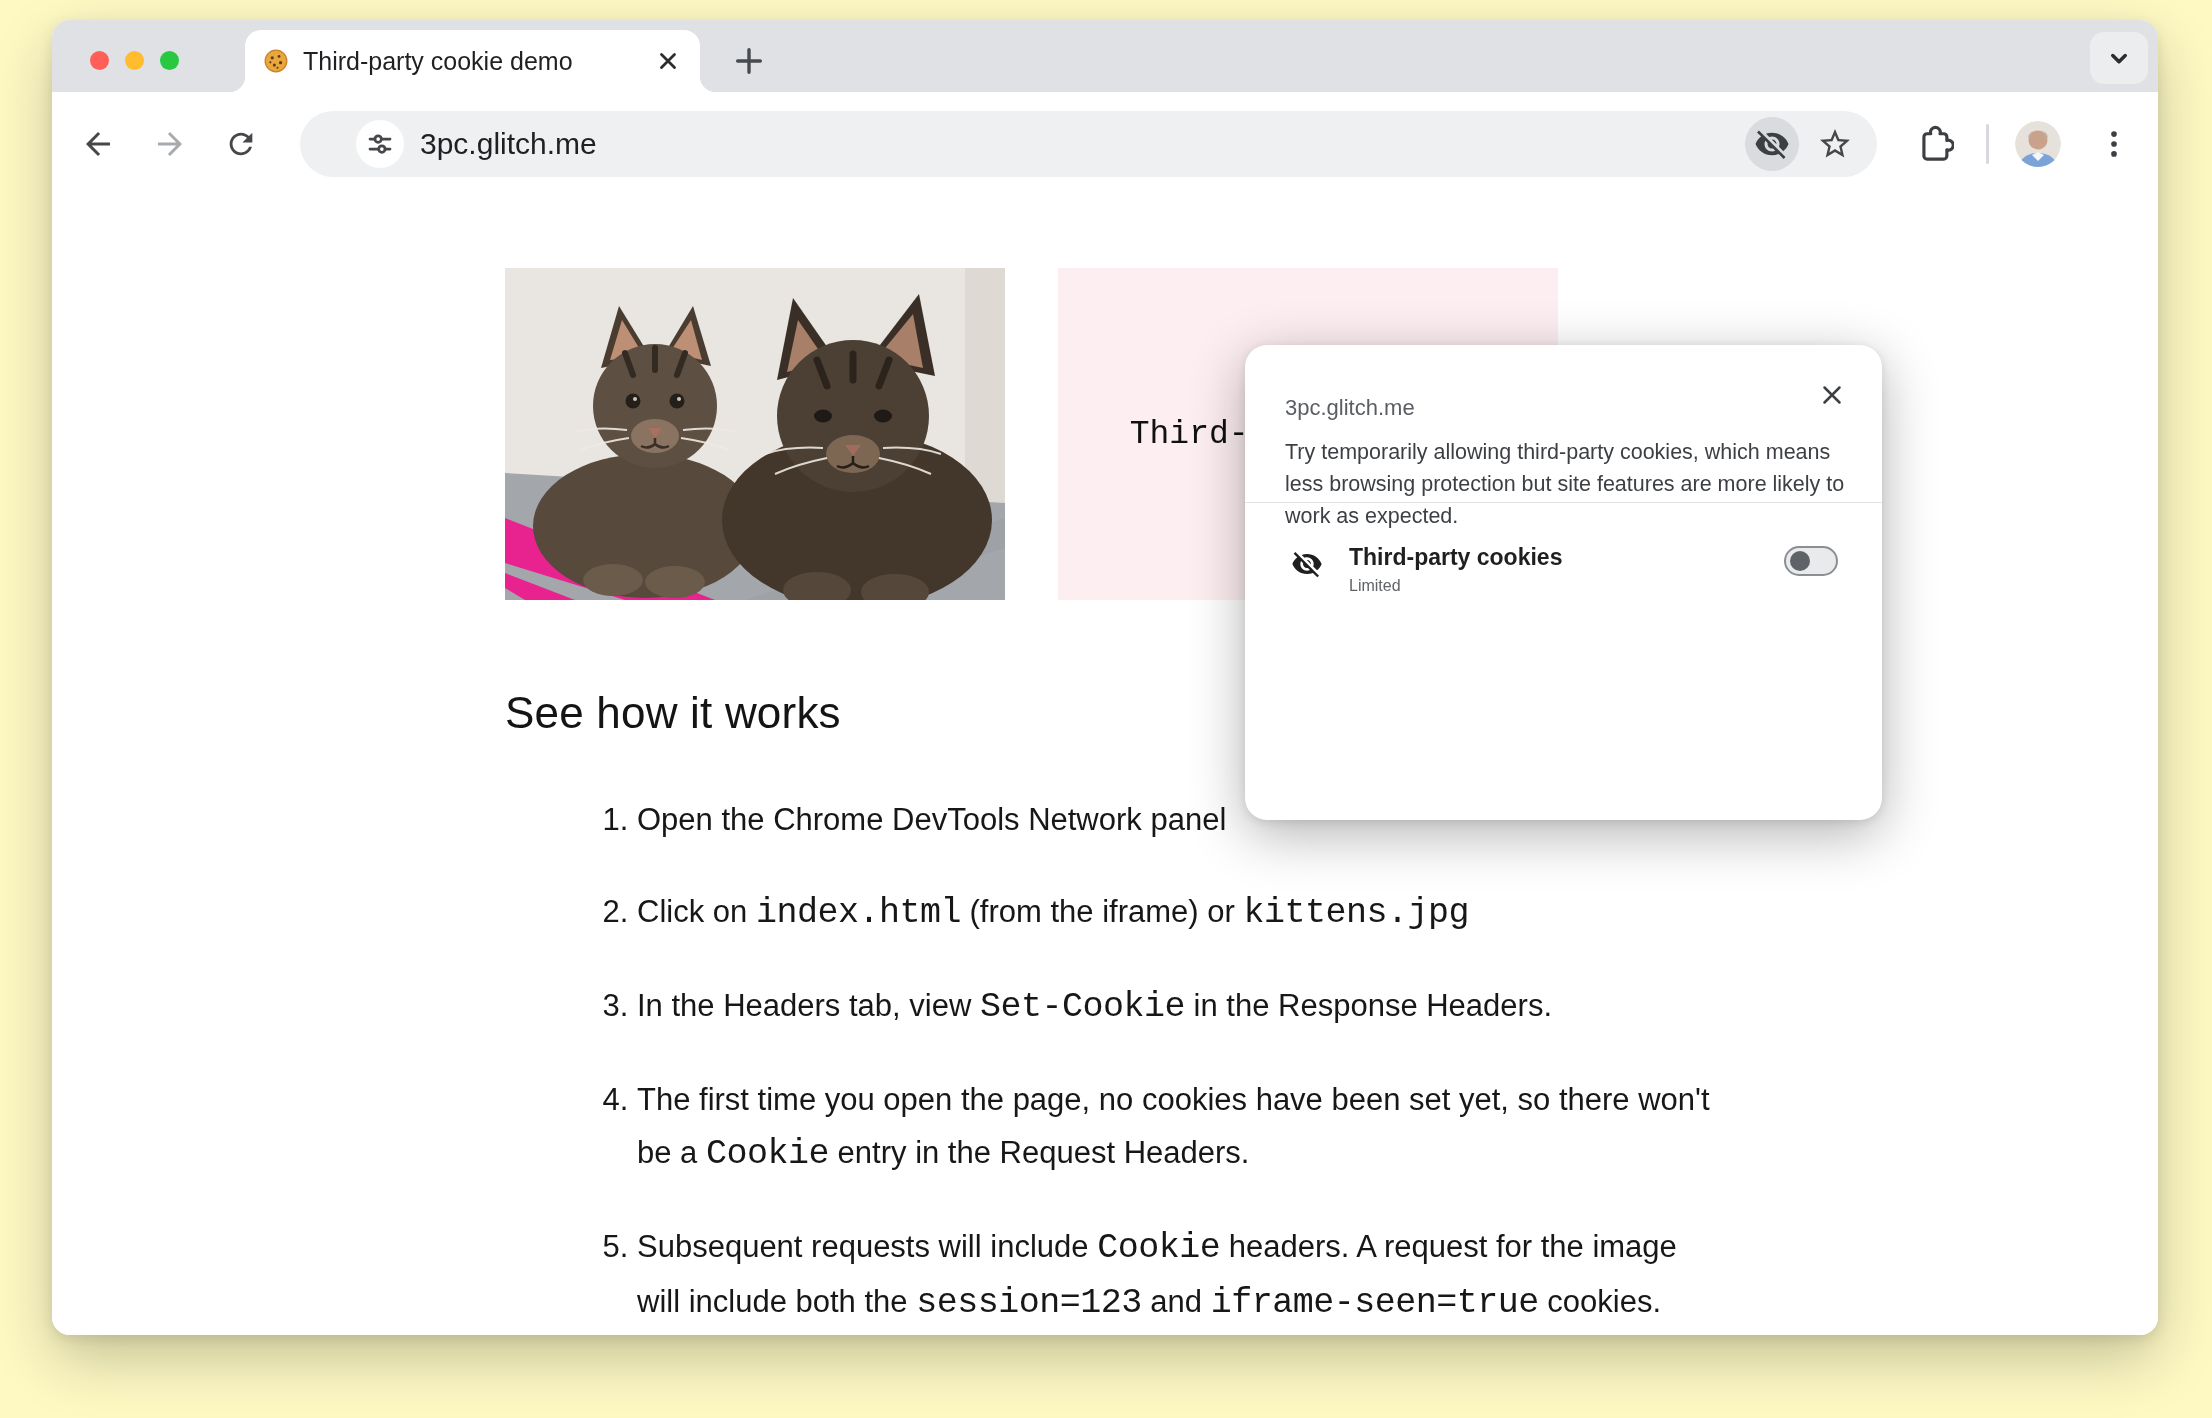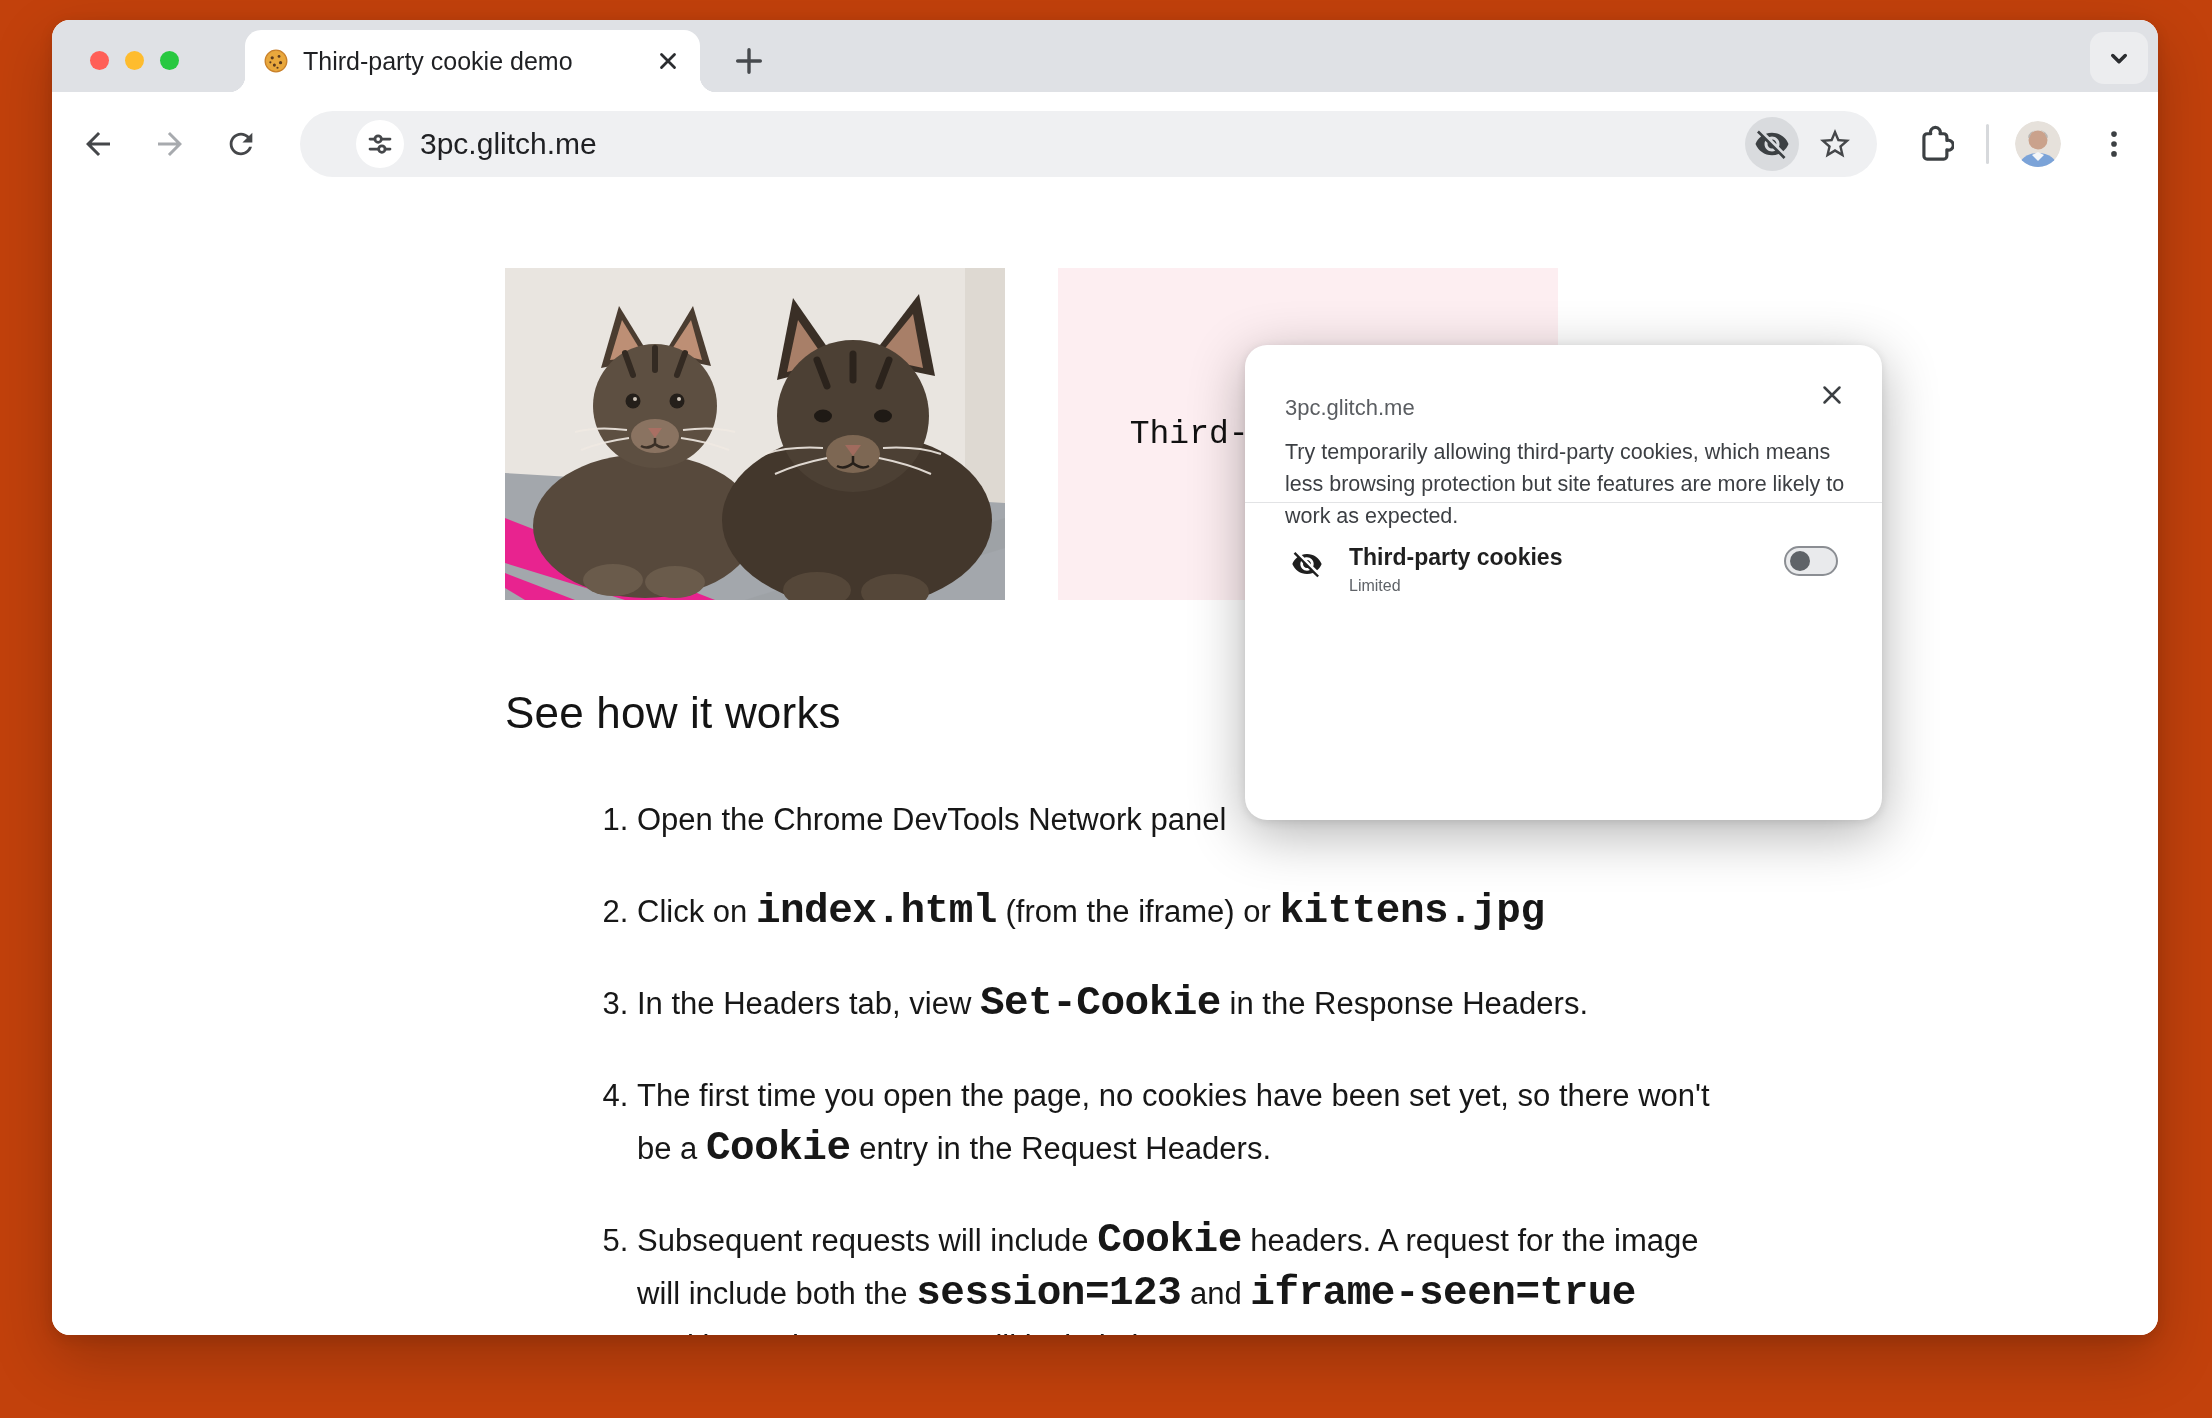--- a/index.html
+++ b/index.html
@@ -1,18 +1,18 @@
 <!DOCTYPE html>
 <html><head>
 <meta charset="utf-8">
 <style>
   * { margin:0; padding:0; box-sizing:border-box; }
   html,body { background:#ffffff; }
   body { font-family:"Liberation Sans", sans-serif; color:#202124; }
-  .stage { position:relative; width:2212px; height:1418px; background:#c2410c; overflow:hidden; }
+  .stage { position:relative; width:2212px; height:1418px; background:#fef9c3; overflow:hidden; }
 
   
   .browser-window {
     position:absolute; left:52px; top:20px; width:2106px; height:1315px;
     border-radius:18px; background:#ffffff; overflow:hidden;
     box-shadow:0 24px 60px rgba(0,0,0,.22), 0 4px 14px rgba(0,0,0,.10);
   }
 
   
   .tabstrip { position:relative; height:72px; background:#dfe1e5; }
@@ -71,21 +71,21 @@
   .figure-row { display:flex; gap:53px; }
   .kittens-figure { width:500px; height:332px; flex:none; }
   .iframe-box {
     width:500px; height:332px; flex:none; background:#fdeef1;
     display:flex; align-items:center; justify-content:center;
     font-family:"Liberation Mono","DejaVu Sans Mono",monospace; font-size:33px; color:#111; white-space:nowrap;
   }
   .page-heading { margin-top:88px; font-size:44px; font-weight:400; color:#141414; letter-spacing:.2px; }
   .steps { margin-top:55px; width:1222px; padding-left:132px; font-size:31px; line-height:53px; color:#171717; }
   .steps li { margin-bottom:39px; }
-  .steps .code { font-family:"Liberation Mono","DejaVu Sans Mono",monospace; font-size:41px; font-weight:700; letter-spacing:-0.5px; }
+  .steps .code { font-family:"Liberation Mono","DejaVu Sans Mono",monospace; font-size:35px; font-weight:400; letter-spacing:-0.5px; }
 
   
   .popup {
     position:absolute; left:1193px; top:160px; width:637px; height:475px; z-index:10;
     background:#ffffff; border-radius:22px;
     box-shadow:0 14px 55px rgba(0,0,0,.30), 0 2px 10px rgba(0,0,0,.10);
     padding:38px 40px 0 40px;
   }
   .popup-title { font-size:28px; font-weight:700; color:#1f1f1f; }
   .popup-site { margin-top:12px; font-size:22px; color:#5a5d61; }

